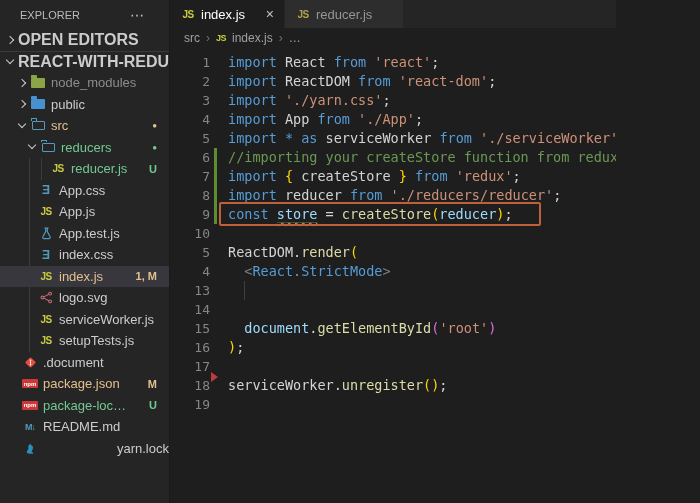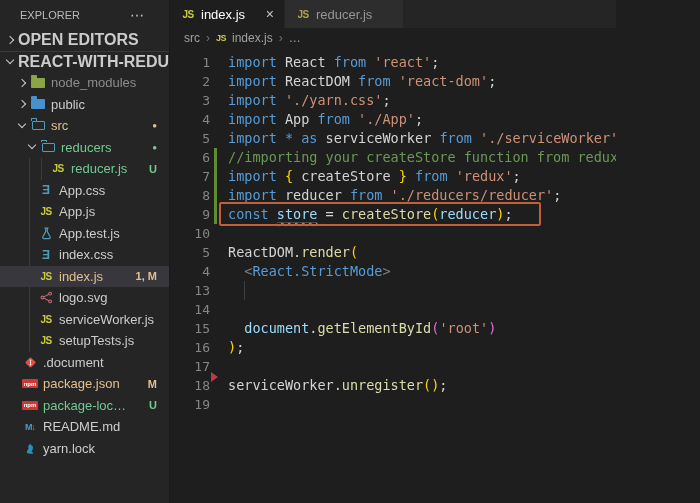--- a/index.html
+++ b/index.html
@@ -206,21 +206,21 @@
         </div>
         <div class="sb-row" style="padding-left: 22px;">
           <span class="fi fi-npm" style="background: rgb(203, 56, 55);">npm</span>
           <span class="label" style="color: rgb(115, 201, 145);">package-loc…</span>
           <span class="badge" style="color: rgb(115, 201, 145);">U</span>
         </div>
         <div class="sb-row" style="padding-left: 22px;">
           <span class="fi fi-md" style="color: rgb(81, 154, 186);">M↓</span>
           <span class="label" style="color: rgb(204, 204, 204);">README.md</span>
         </div>
-        <div class="sb-row" style="padding-left: 22px;">
+        <div class="sb-row" style="padding-left: 22px; justify-content: space-between;">
           <span class="fi">
             <svg width="13" height="13" viewBox="0 0 16 16">
               <path d="M4.2 13.6c-.8-.3-1-1-.6-2 .5-1.3 1.6-2.2 1.9-3.5.2-1-.5-1.8-.3-2.8.2-.8.9-1.6 1.6-1.9.2-.7.8-1.4 1.3-1.1.4.2.4.9.3 1.3 1.5.4 2.7 1.8 2.7 3.5 0 2.3-1.6 3.3-1.6 4.7 0 .9.9 1 1.7 1v1.3c-1.4.5-6 .9-7-.5z" fill="#2c8ebb"></path>
             </svg>
           </span>
           <span class="label" style="color: rgb(204, 204, 204);">yarn.lock</span>
         </div>
       </div>
   </aside>
 

